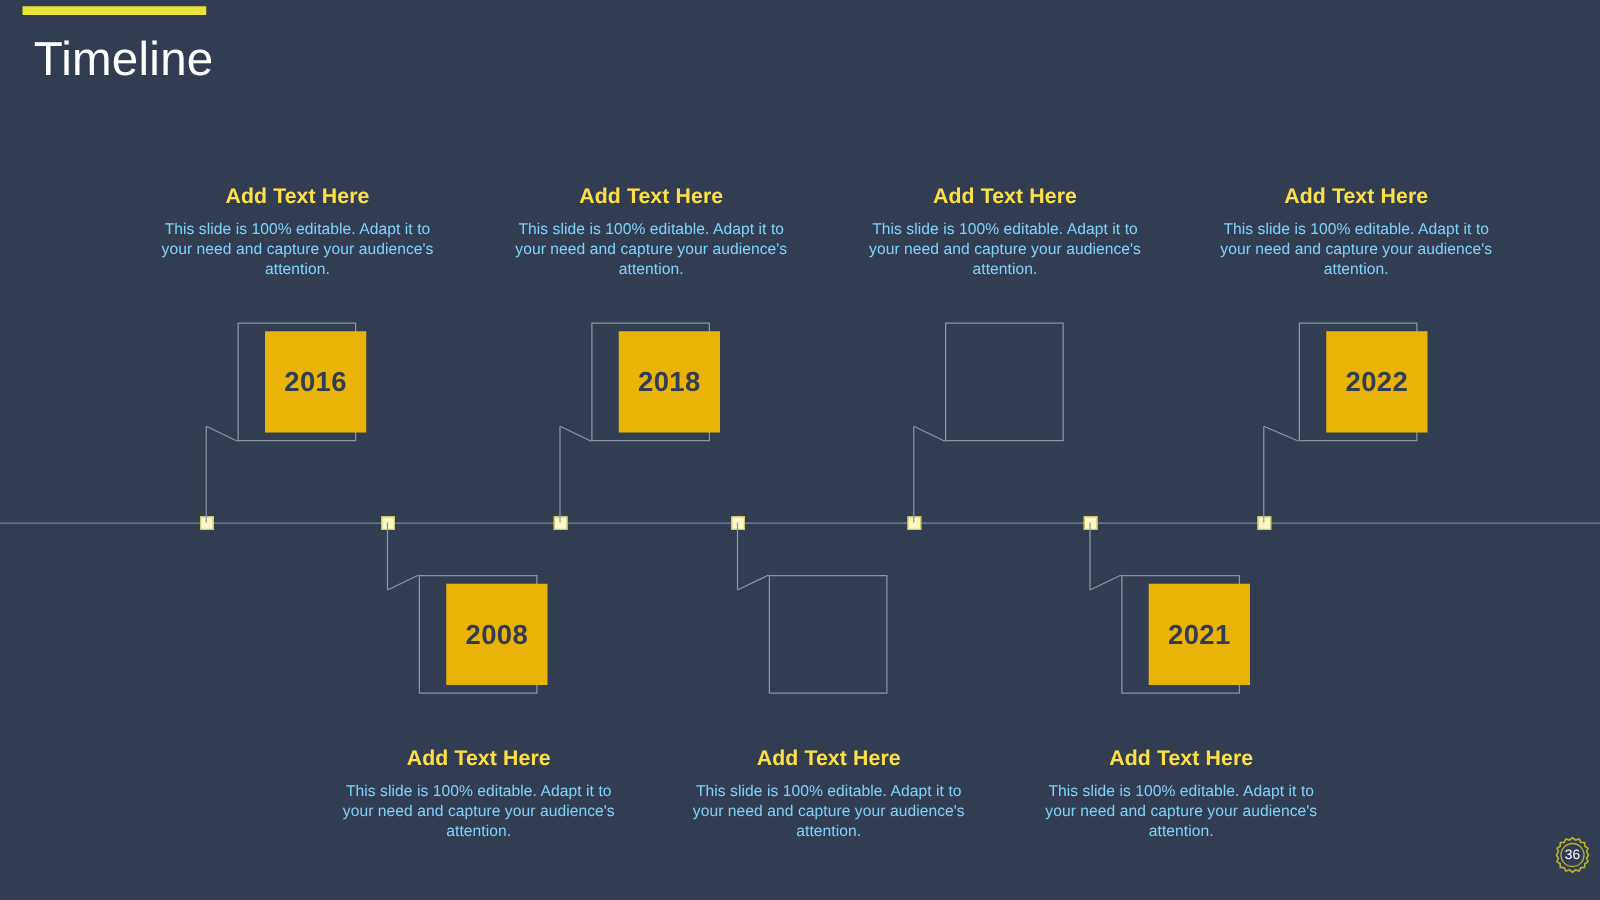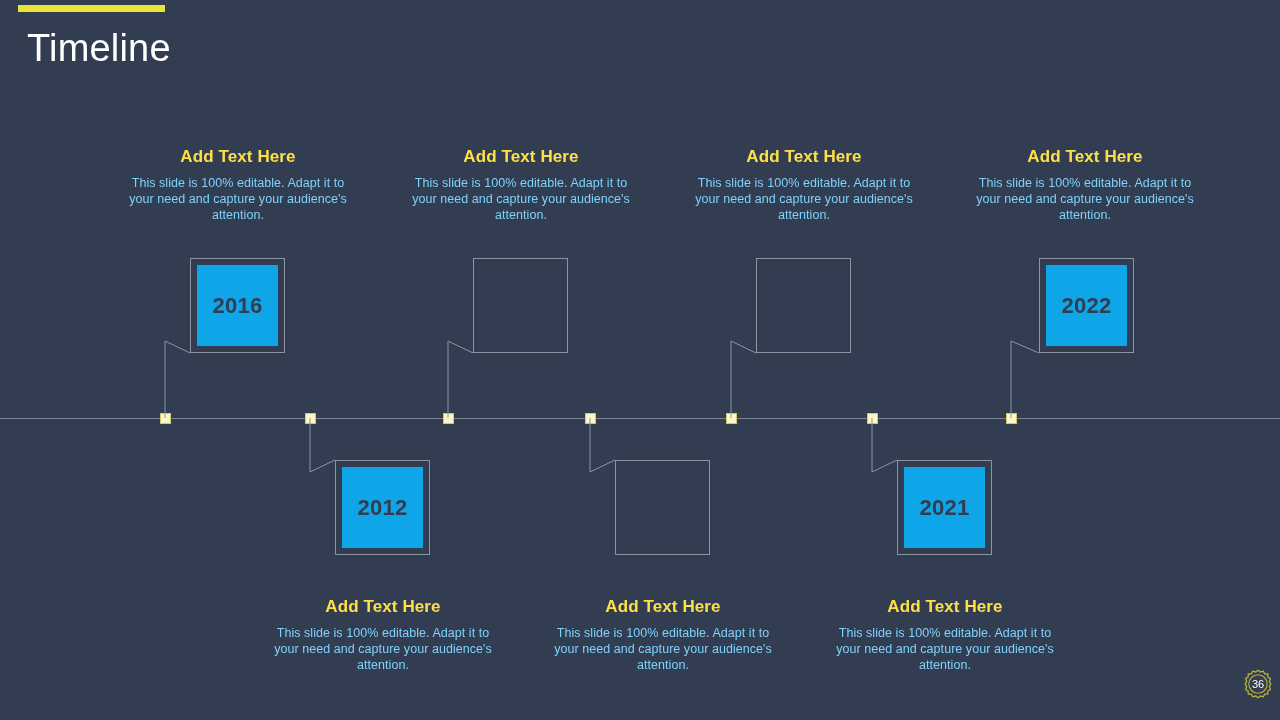--- a/index.html
+++ b/index.html
@@ -69,25 +69,25 @@
     height: 95px;
   }
   .year-frame {
     position: absolute;
     inset: 0;
     border: 1px solid #8d95a4;
     box-sizing: border-box;
   }
   .year-chip {
     position: absolute;
-    left: 7px;
+    left: 22px;
     top: 7px;
     width: 81px;
     height: 81px;
-    background: #0ea5e9;
+    background: #eab308;
     display: flex;
     align-items: center;
     justify-content: center;
   }
   .year-label {
     font-size: 22px;
     font-weight: bold;
     color: #333d51;
     letter-spacing: 0.3px;
   }
@@ -174,34 +174,37 @@
         <line x1="165" y1="341" x2="165" y2="418"></line>
         <line x1="165" y1="341" x2="190" y2="353"></line>
       </svg>
       <div class="text-block" style="left: 267px; top: 596px;">
         <div class="tb-title">Add Text Here</div>
         <div class="tb-body">This slide is 100% editable. Adapt it to your need and capture your audience's attention.</div>
       </div>
       <div class="year-node" style="left: 335px; top: 460px;">
         <div class="year-frame"></div>
         <div class="year-chip">
-          <span class="year-label">2012</span>
+          <span class="year-label">2008</span>
         </div>
       </div>
       <div class="axis-marker" style="left: 305px;"></div>
       <svg class="connector" width="1280" height="720" style="left: 0px; top: 0px; position: absolute; pointer-events: none;">
         <line x1="310" y1="418" x2="310" y2="472"></line>
         <line x1="310" y1="472" x2="335" y2="460"></line>
       </svg>
       <div class="text-block" style="left: 405px; top: 146px;">
         <div class="tb-title">Add Text Here</div>
         <div class="tb-body">This slide is 100% editable. Adapt it to your need and capture your audience's attention.</div>
       </div>
       <div class="year-node" style="left: 473px; top: 258px;">
         <div class="year-frame"></div>
+        <div class="year-chip">
+          <span class="year-label">2018</span>
+        </div>
       </div>
       <div class="axis-marker" style="left: 443px;"></div>
       <svg class="connector" width="1280" height="720" style="left: 0px; top: 0px; position: absolute; pointer-events: none;">
         <line x1="448" y1="341" x2="448" y2="418"></line>
         <line x1="448" y1="341" x2="473" y2="353"></line>
       </svg>
       <div class="text-block" style="left: 547px; top: 596px;">
         <div class="tb-title">Add Text Here</div>
         <div class="tb-body">This slide is 100% editable. Adapt it to your need and capture your audience's attention.</div>
       </div>

